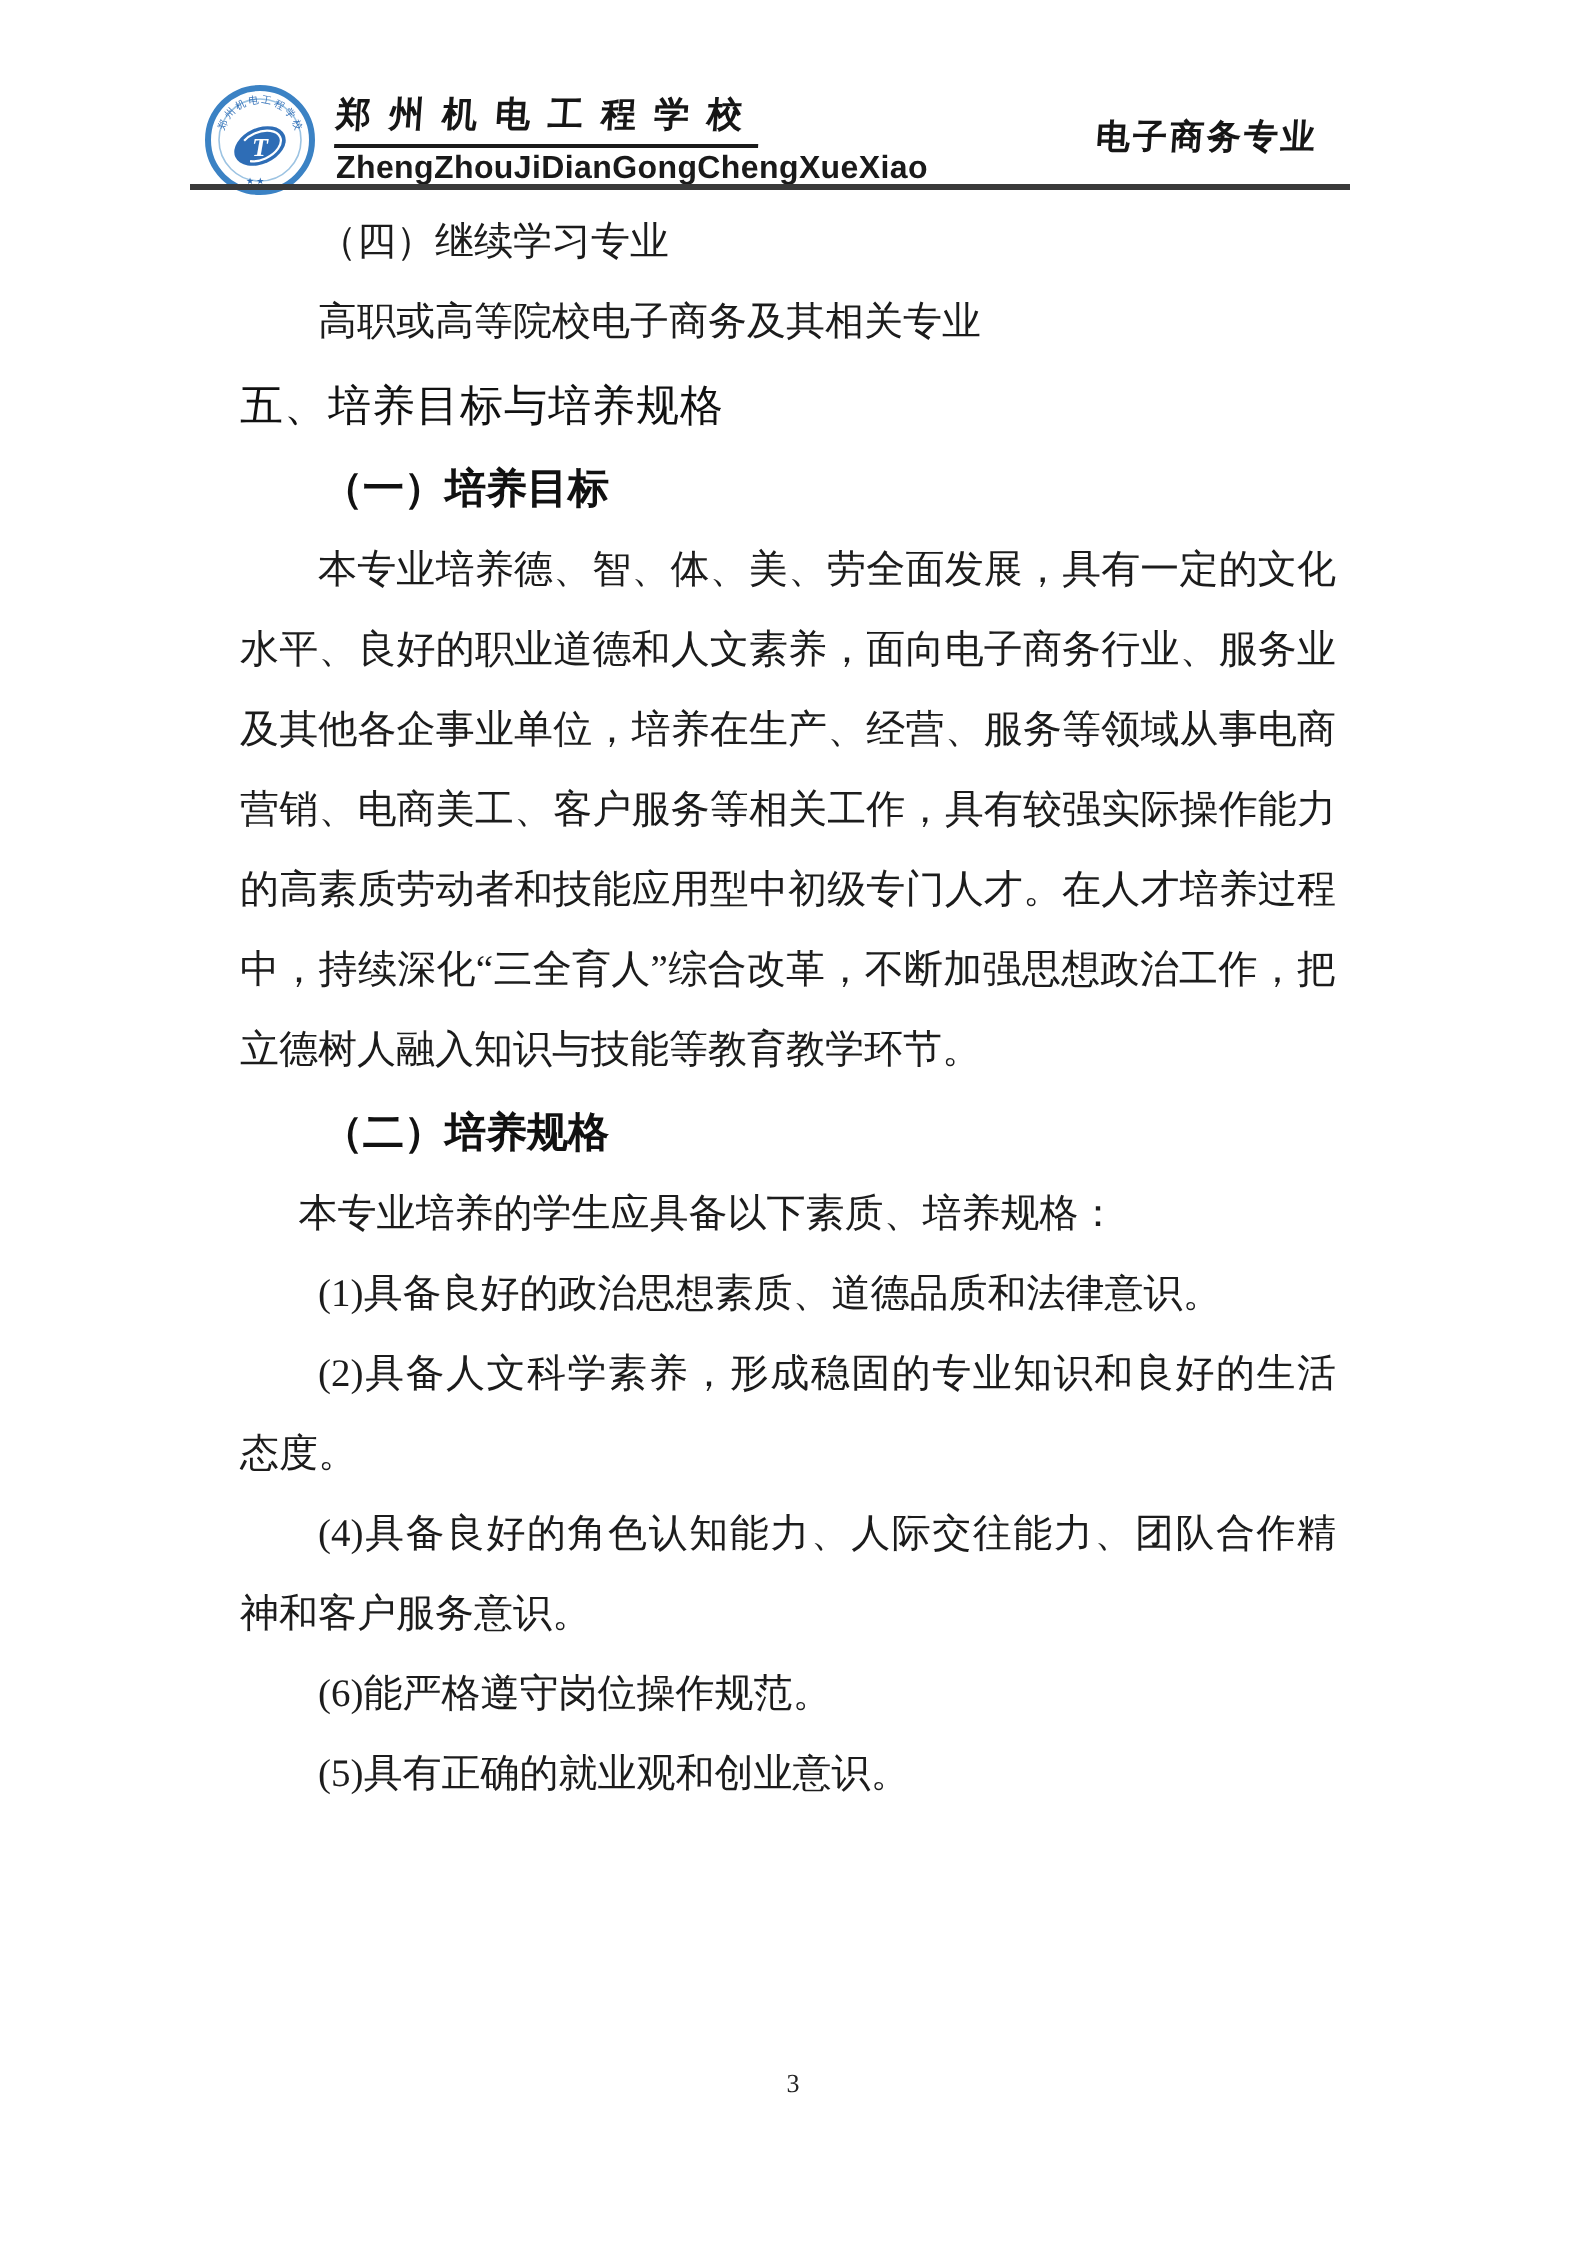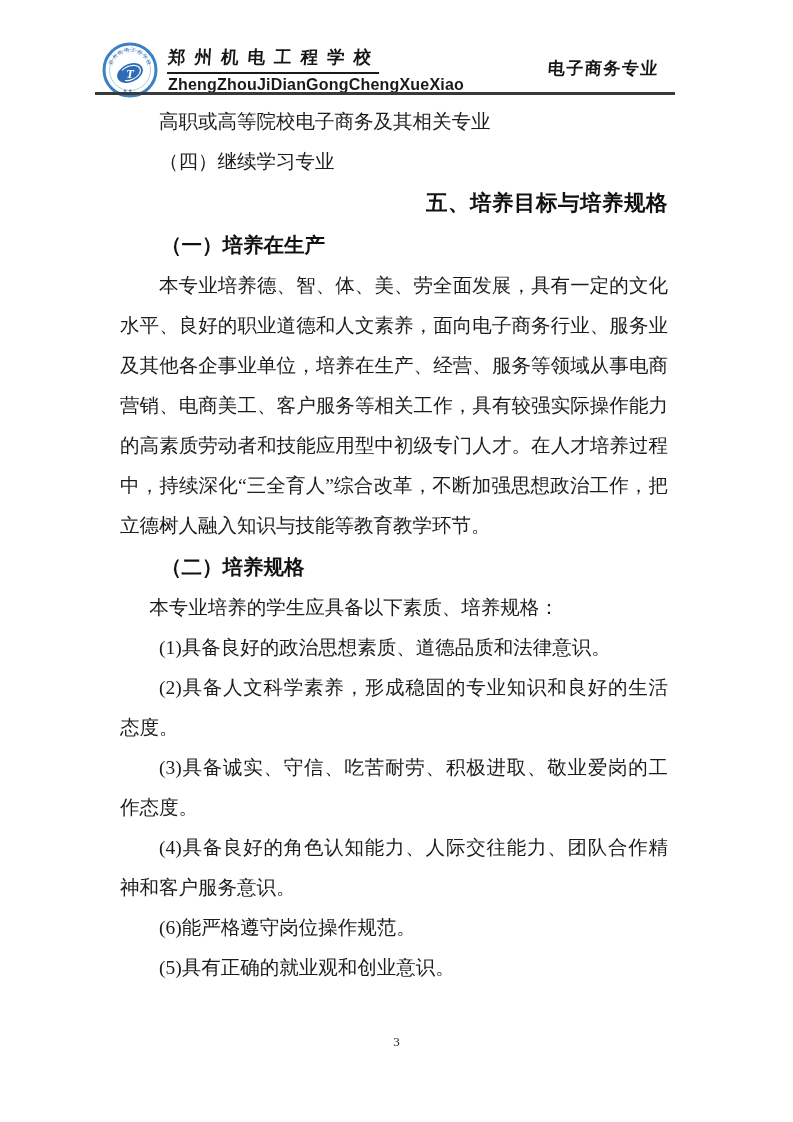--- a/index.html
+++ b/index.html
@@ -80,26 +80,26 @@
     text-align: justify;
     text-justify: inter-character;
     color: #1c1c1c;
   }
   .content p { margin: 0; }
   .ind2  { text-indent: 2em; }
   .ind14 { text-indent: 1.5em; }
   .h1 {
     font-family: "Liberation Sans", "DejaVu Sans", sans-serif;
     font-size: 21.5px;
-    font-weight: bold;
+    font-weight: normal;
     line-height: 42px;
     letter-spacing: 0.5px;
     margin: 0;
     color: #111;
-    text-align: right;
+    text-align: left;
   }
   .h2 {
     font-size: 20.5px;
     font-weight: bold;
     line-height: 42px;
     margin: 2px 0 1px 0;
     text-indent: 2em;
     color: #111;
     text-align: left;
   }
@@ -140,30 +140,29 @@
   <div class="school-block">
     <div class="school-cn">郑州机电工程学校</div>
     <div class="school-py">ZhengZhouJiDianGongChengXueXiao</div>
   </div>
 
   <div class="hdr-right">电子商务专业</div>
 
   <div class="hdr-rule"></div>
 
   <main class="content">
+    <p class="ind2">（四）继续学习专业</p>
     <p class="ind2">高职或高等院校电子商务及其相关专业</p>
-    <p class="ind2">（四）继续学习专业</p>
     <p class="h1">五、培养目标与培养规格</p>
-    <p class="h2">（一）培养在生产</p>
+    <p class="h2">（一）培养目标</p>
     <p class="ind2">本专业培养德、智、体、美、劳全面发展，具有一定的文化水平、良好的职业道德和人文素养，面向电子商务行业、服务业及其他各企事业单位，培养在生产、经营、服务等领域从事电商营销、电商美工、客户服务等相关工作，具有较强实际操作能力的高素质劳动者和技能应用型中初级专门人才。在人才培养过程中，持续深化“三全育人”综合改革，不断加强思想政治工作，把立德树人融入知识与技能等教育教学环节。</p>
     <p class="h2">（二）培养规格</p>
     <p class="ind14">本专业培养的学生应具备以下素质、培养规格：</p>
     <p class="ind2">(1)具备良好的政治思想素质、道德品质和法律意识。</p>
     <p class="ind2">(2)具备人文科学素养，形成稳固的专业知识和良好的生活态度。</p>
-    <p class="ind2">(3)具备诚实、守信、吃苦耐劳、积极进取、敬业爱岗的工作态度。</p>
     <p class="ind2">(4)具备良好的角色认知能力、人际交往能力、团队合作精神和客户服务意识。</p>
     <p class="ind2">(6)能严格遵守岗位操作规范。</p>
     <p class="ind2">(5)具有正确的就业观和创业意识。</p>
   </main>
 
   <div class="page-num">3</div>
 
 </div>
 
 </body></html>

